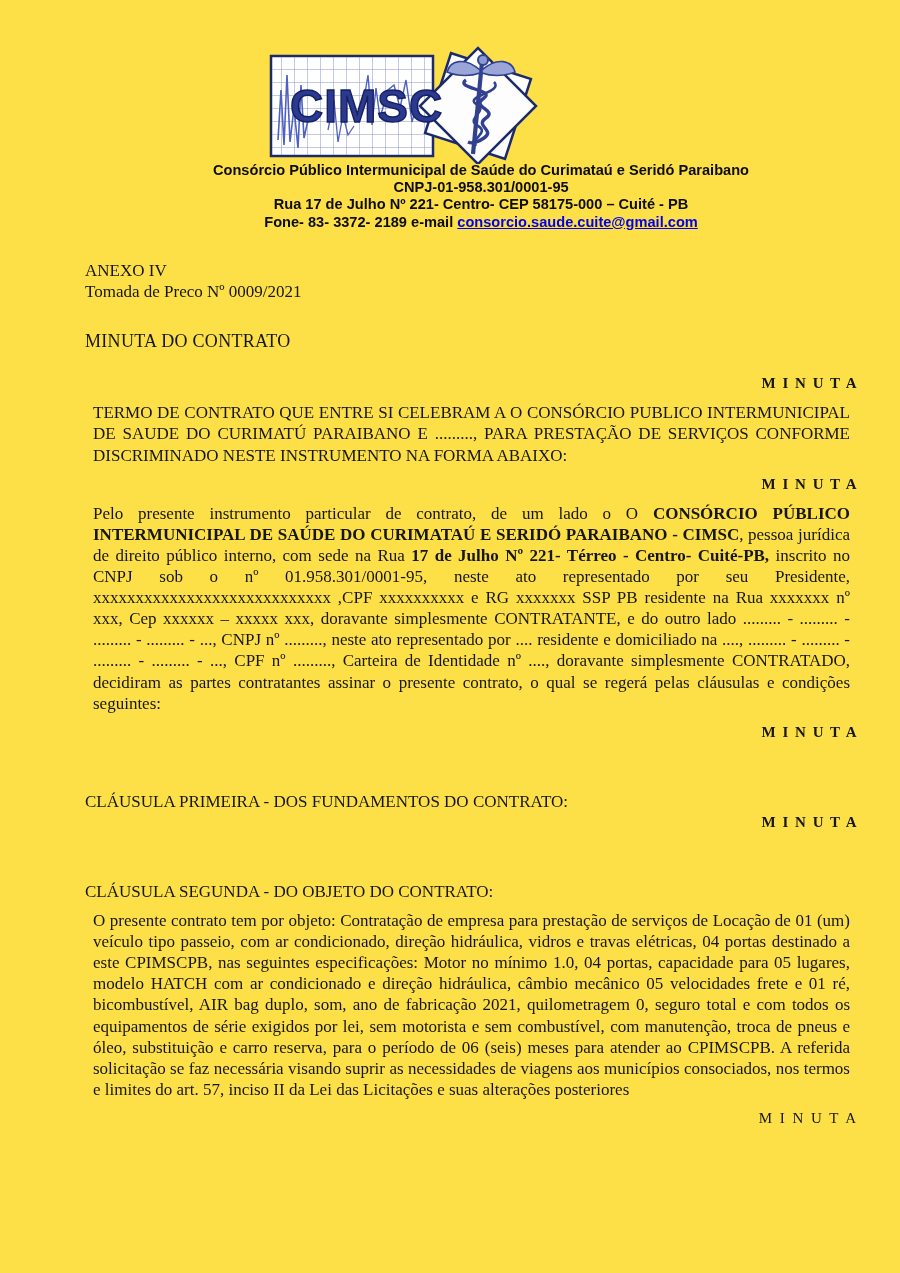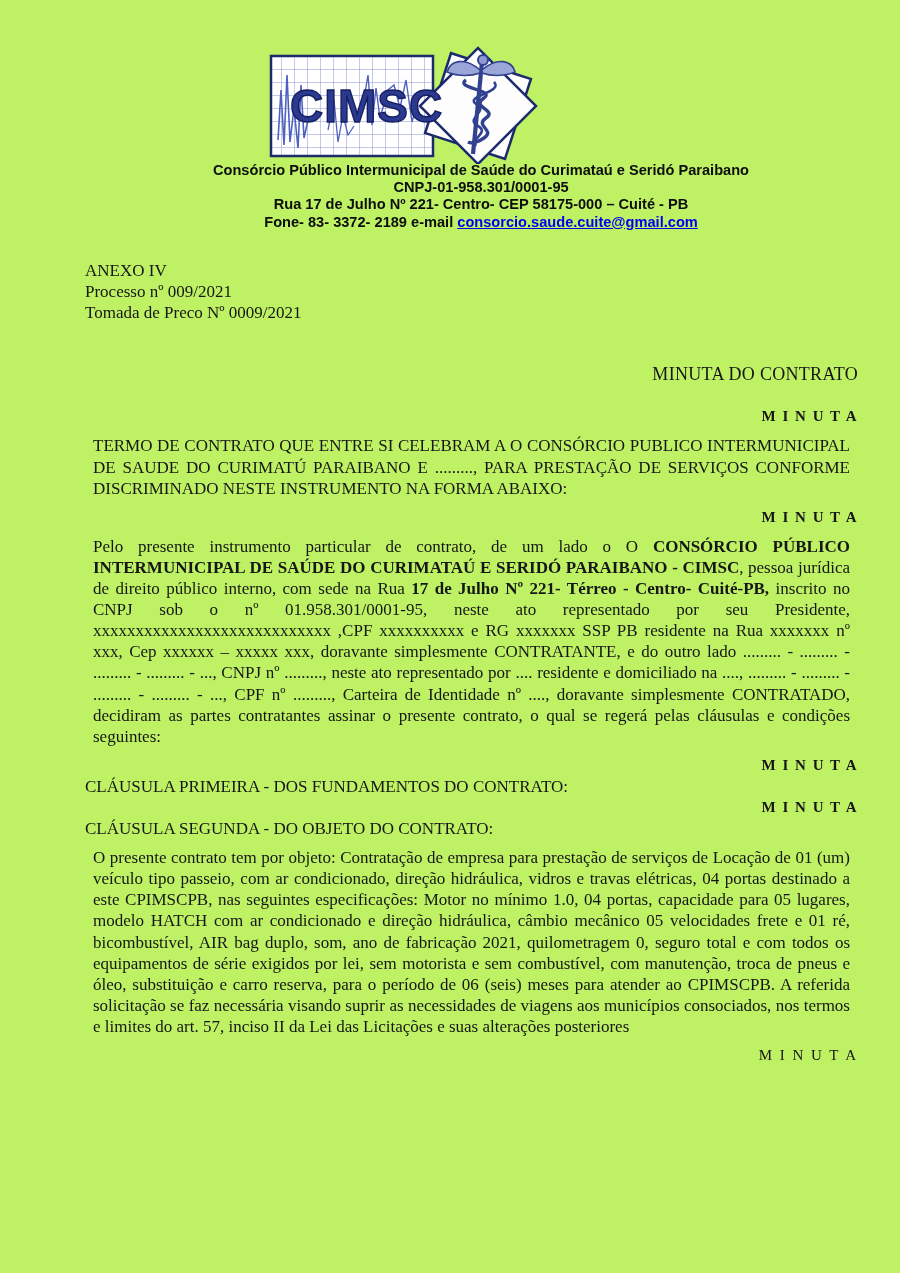--- a/index.html
+++ b/index.html
@@ -1,50 +1,50 @@
 <!DOCTYPE html>
 <html><head>
 <meta charset="utf-8">
 <style>
   html,body{margin:0;padding:0;}
   body{
     width:900px;height:1273px;background:#ffffff;color:#161616;
     font-family:"Liberation Serif", serif;position:relative;overflow:hidden;
   }
-  .page{position:absolute;inset:0;background:#bef264;}
+  .page{position:absolute;inset:0;background:#fde047;}
 
   
   .logo-wrap{position:absolute;left:268px;top:30px;width:280px;height:134px;}
 
   
   .org-header{
     position:absolute;top:162px;left:0;width:900px;box-sizing:border-box;
     padding-left:62px;text-align:center;
     font-family:"Liberation Sans", sans-serif;font-weight:bold;
     font-size:14.6px;line-height:17.2px;color:#0d0d0d;
   }
   .email-link{color:#0000ee;text-decoration:underline;cursor:pointer;}
 
   
   .doc{
     position:absolute;top:260px;left:85px;width:773px;
     font-size:17px;line-height:21.1px;text-align:justify;
   }
   .meta{text-align:left;}
   .meta div{white-space:pre;}
-  .doc-title{text-align:right;font-size:18px;margin-top:41px;letter-spacing:.3px;}
+  .doc-title{text-align:left;font-size:18px;margin-top:29px;letter-spacing:.3px;}
   .minuta{
     text-align:right;font-weight:bold;letter-spacing:1.5px;
     font-size:15px;margin-top:21px;
   }
   .minuta.tight{margin-top:0;}
   .minuta.regular{font-weight:normal;letter-spacing:2px;}
   .termo{margin-left:225px;margin-top:0;text-align:justify;}
   .para{margin:8px;text-align:justify;}
-  .clause-heading{text-align:left;}
+  .clause-heading{text-align:left;margin-top:48px;}
 </style>
 </head>
 <body>
 
 <div class="page">
 
   <div class="logo-wrap">
     <svg width="280" height="134" viewBox="0 0 280 134">
       <defs>
         <pattern id="grid" width="13" height="13" patternUnits="userSpaceOnUse">
@@ -83,21 +83,20 @@
     <div>Consórcio Público Intermunicipal de Saúde do  Curimataú e Seridó Paraibano</div>
     <div>CNPJ-01-958.301/0001-95</div>
     <div>Rua 17 de Julho Nº 221-  Centro- CEP 58175-000 – Cuité - PB</div>
     <div><span>Fone- 83- 3372- 2189 e-mail </span><a class="email-link">consorcio.saude.cuite@gmail.com</a></div>
   </div>
 
   <div class="doc">
 
     <div class="meta">
       <div>ANEXO IV</div>
-      <div>Processo nº 009/2021</div>
       <div>Tomada de Preco Nº 0009/2021</div>
     </div>
 
     <div class="doc-title">MINUTA DO CONTRATO</div>
 
     <div class="minuta">M I N U T A</div>
 
     <p class="para termo">TERMO DE CONTRATO QUE ENTRE SI CELEBRAM A O CONSÓRCIO PUBLICO INTERMUNICIPAL DE SAUDE DO CURIMATÚ PARAIBANO E ........., PARA PRESTAÇÃO DE SERVIÇOS CONFORME DISCRIMINADO NESTE INSTRUMENTO NA FORMA ABAIXO:</p>
 
     <div class="minuta tight">M I N U T A</div>

